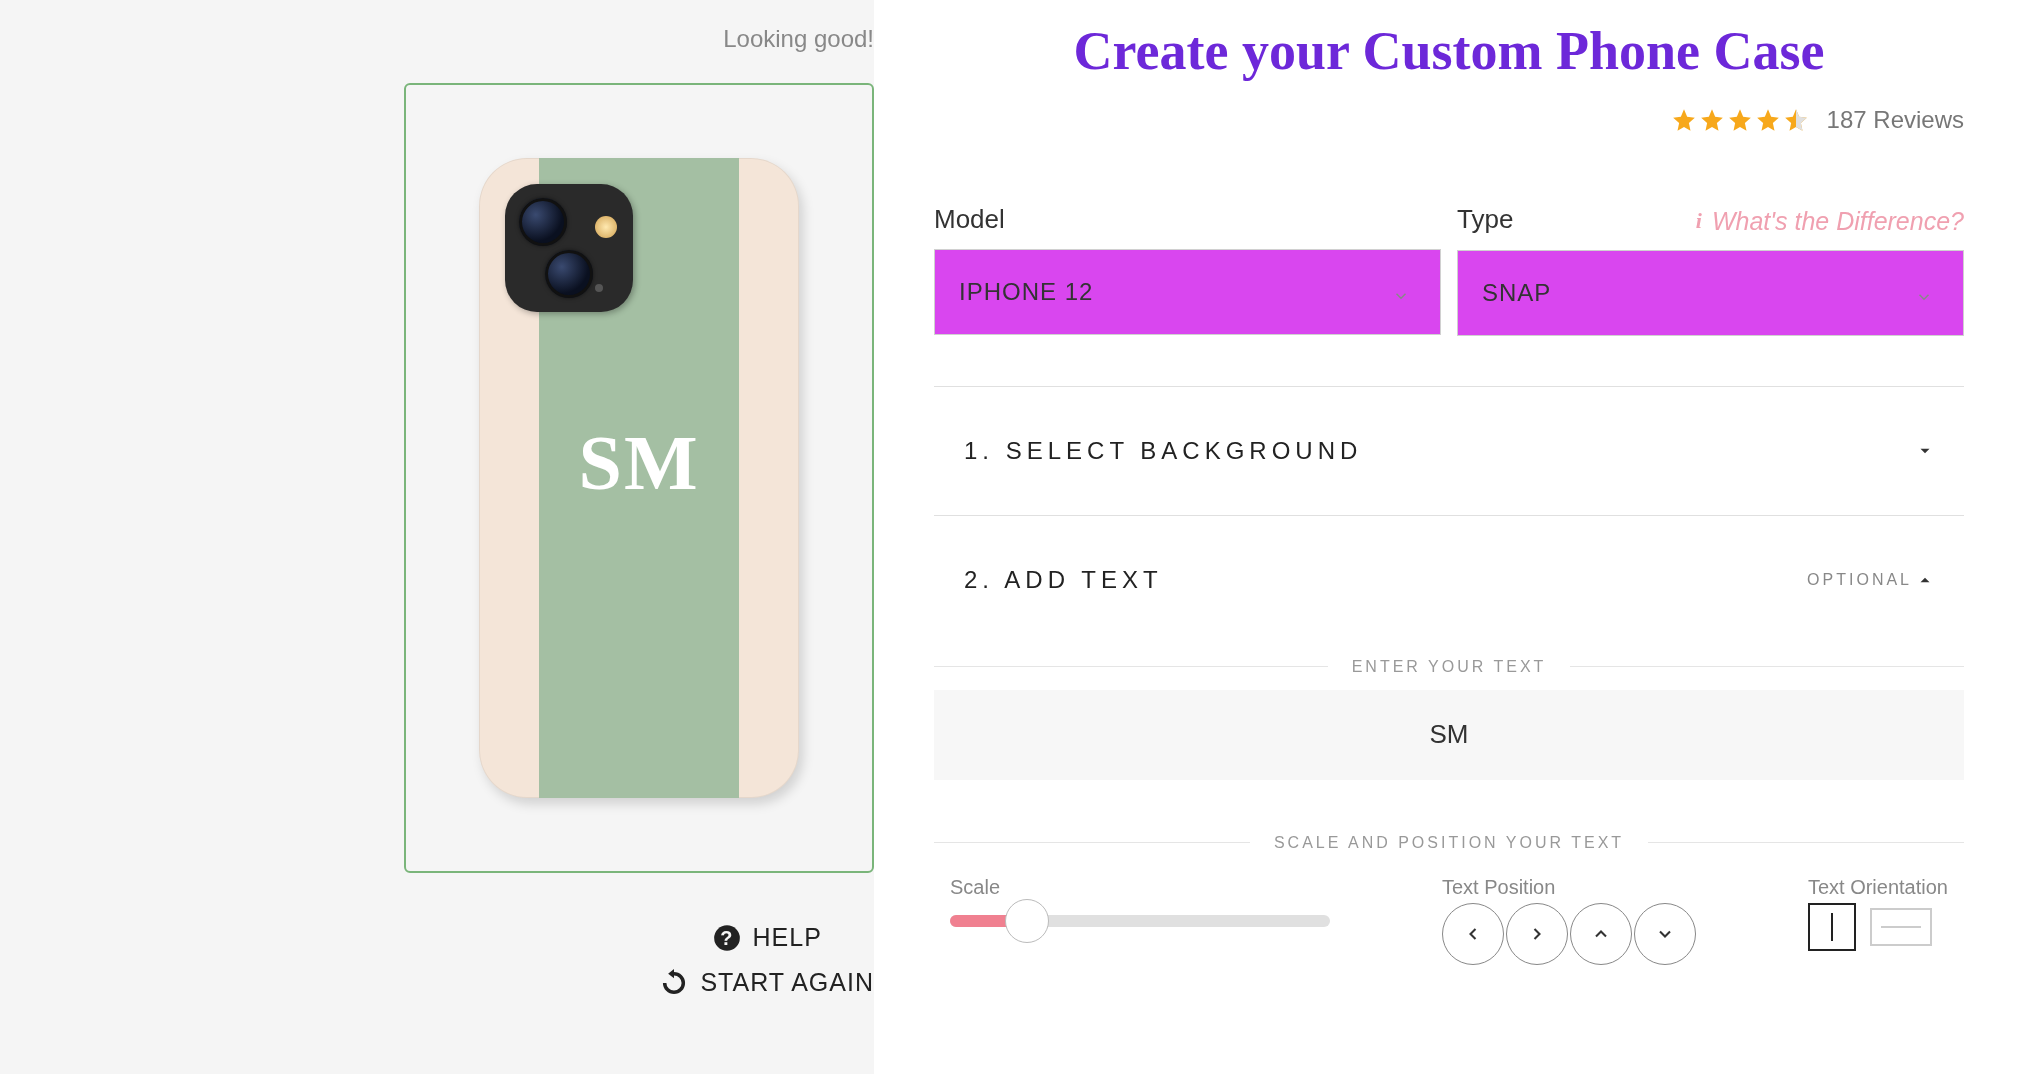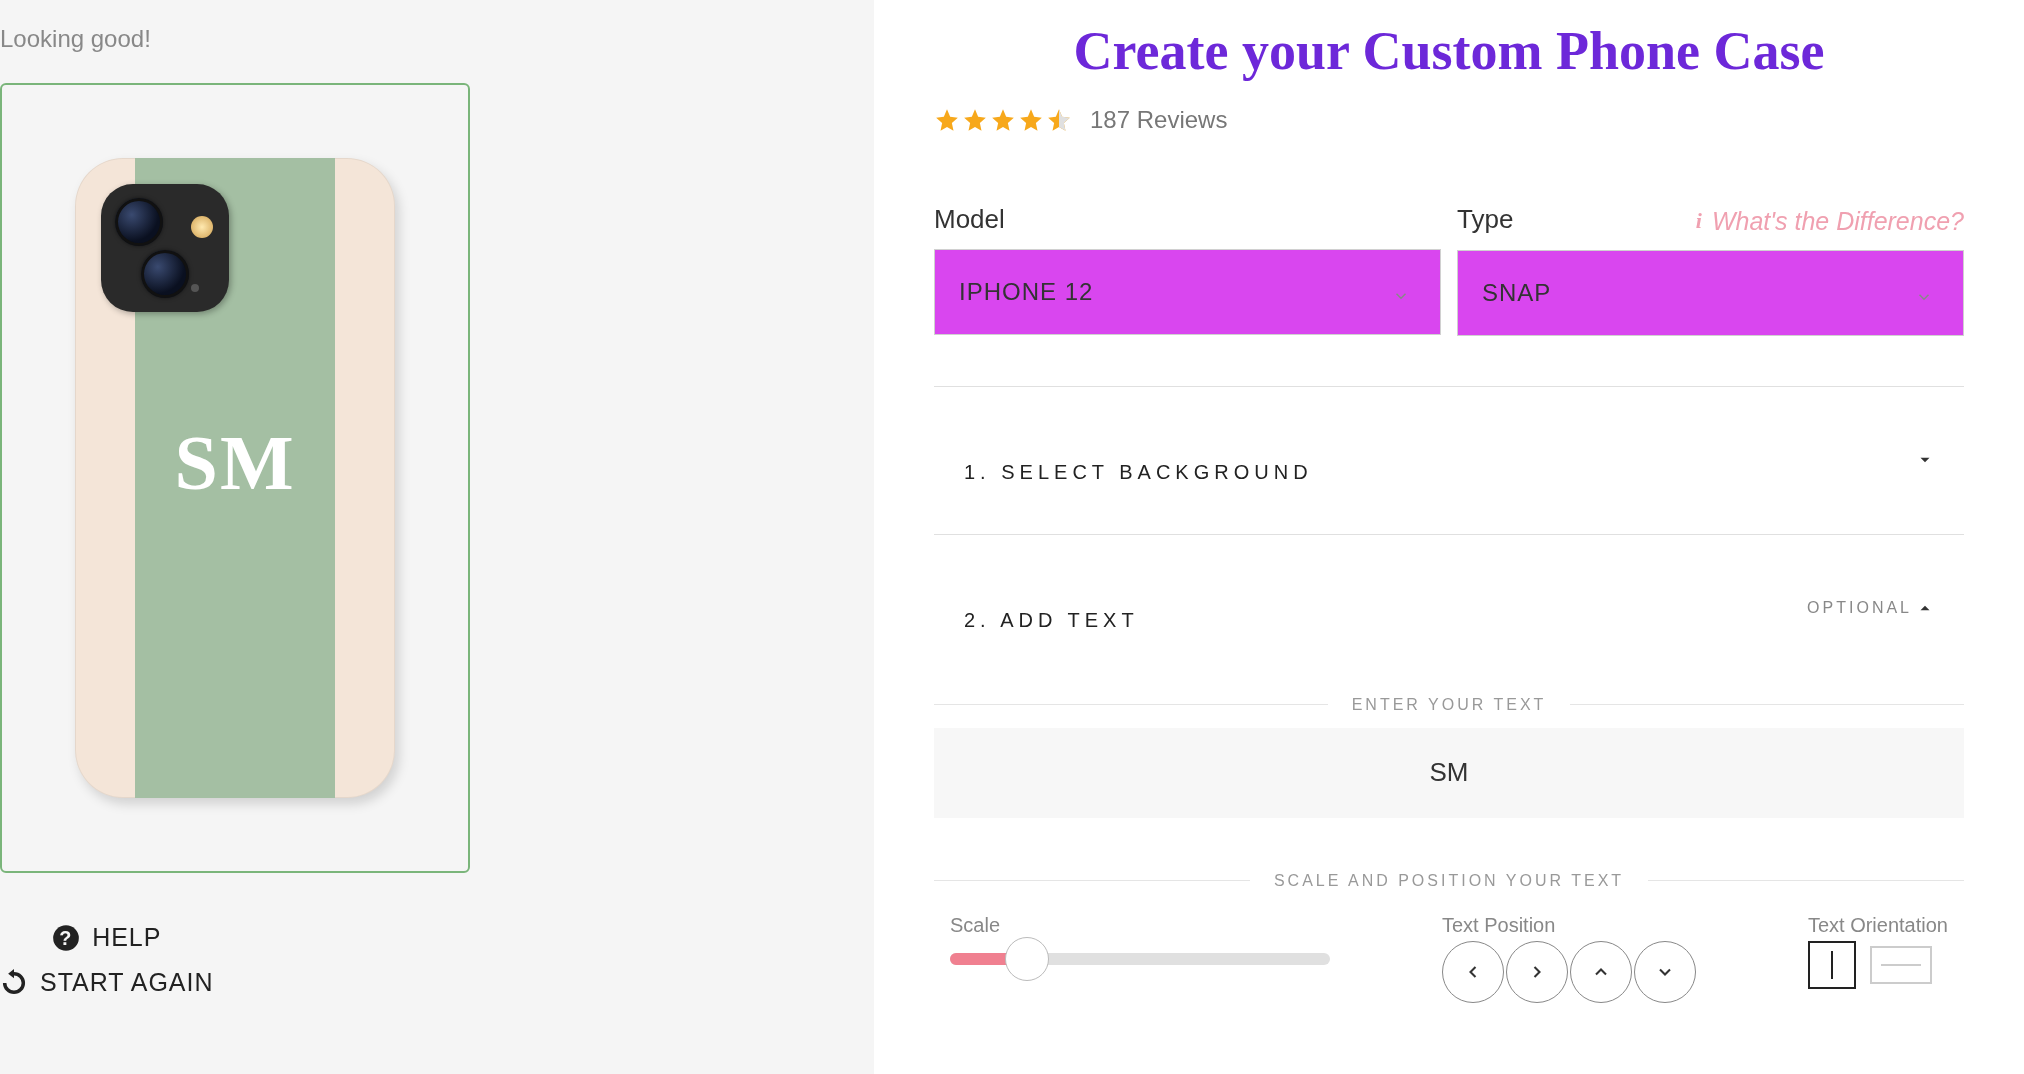--- a/index.html
+++ b/index.html
@@ -8,21 +8,21 @@
   background: #fff;
   width: 2024px;
   height: 1074px;
   display: flex;
 }
 .left-panel {
   width: 874px;
   background: #f5f5f5;
   display: flex;
   flex-direction: column;
-  align-items: flex-start;
+  align-items: flex-end;
   padding-top: 25px;
 }
 .status-text {
   color: #888;
   font-size: 24px;
   font-weight: 300;
   margin-bottom: 30px;
 }
 .preview-box {
   width: 470px;
@@ -128,21 +128,21 @@
 .title {
   font-family: Georgia, 'Times New Roman', serif;
   font-size: 54px;
   text-align: center;
   color: #6d28d9;
   margin-bottom: 24px;
 }
 .reviews-row {
   display: flex;
   align-items: center;
-  justify-content: flex-start;
+  justify-content: flex-end;
   gap: 18px;
   margin-bottom: 70px;
 }
 .stars { display: flex; gap: 2px; }
 .star { width: 26px; height: 26px; fill: #f7a81b; }
 .star.half .half-mask { fill: #e0e0e0; }
 .review-count { font-size: 24px; color: #777; font-weight: 300; }
 
 .field-row { display: flex; gap: 16px; margin-bottom: 50px; }
 .field-col { flex: 1; display: flex; flex-direction: column; gap: 14px; }
@@ -168,21 +168,21 @@
 
 .divider { border: none; border-top: 1px solid #e0e0e0; }
 
 .accordion-header {
   display: flex;
   justify-content: space-between;
   align-items: center;
   padding: 50px 30px;
   cursor: pointer;
 }
-.accordion-title { font-size: 20px; letter-spacing: 5px; color: #222; font-weight: 300; margin-top: 24px; }
+.accordion-title { font-size: 24px; letter-spacing: 5px; color: #222; font-weight: 300; }
 .accordion-right { display: flex; align-items: center; gap: 4px; }
 .optional-tag { font-size: 16px; letter-spacing: 3px; color: #888; font-weight: 300; }
 .caret { width: 18px; height: 18px; }
 .caret svg { fill: #333; }
 
 .section-label-line {
   display: flex;
   align-items: center;
   margin: 14px 0;
 }

